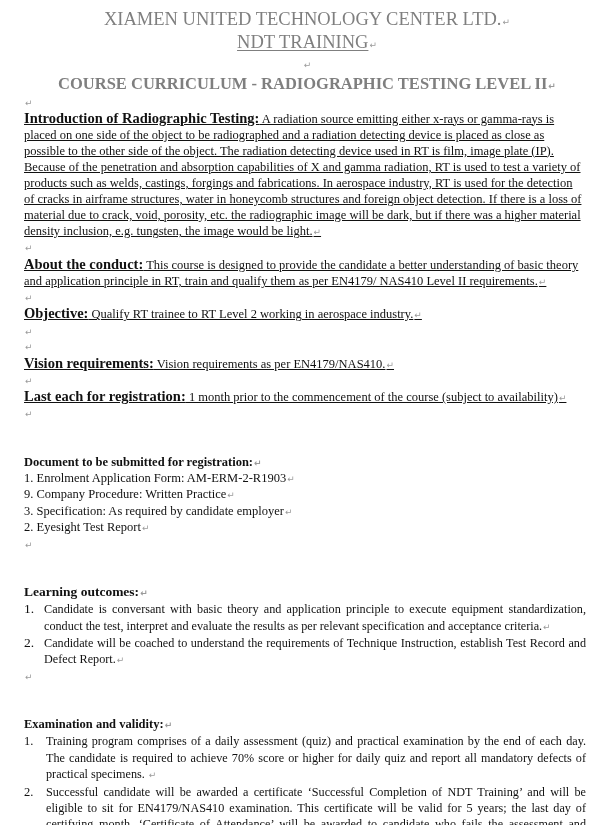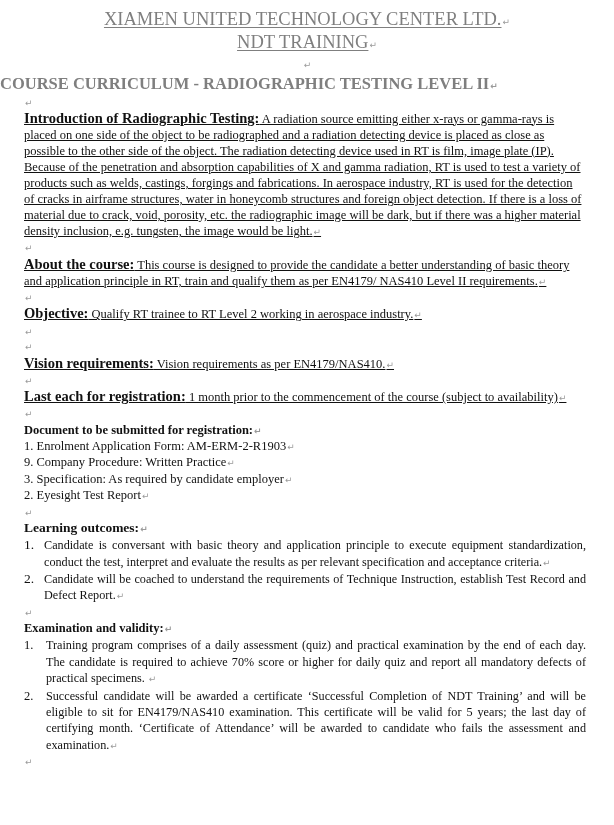--- a/index.html
+++ b/index.html
@@ -33,21 +33,20 @@
       position: absolute;
       left: 0;
       width: 614px;
       top: 8px;
       font-size: 18.5px;
       line-height: 22px;
       color: #7f7f7f;
       text-align: center;
     }
     .h-company .t {
-      text-decoration: underline;
       text-underline-offset: 2px;
     }
     .h-ndt {
       position: absolute;
       left: 0;
       width: 614px;
       top: 31px;
       font-size: 18.5px;
       line-height: 22px;
       color: #7f7f7f;
@@ -68,21 +67,21 @@
     }
     .h-curr {
       position: absolute;
       left: 0;
       width: 614px;
       top: 73px;
       font-size: 16.5px;
       line-height: 22px;
       font-weight: bold;
       color: #7f7f7f;
-      text-align: left;
+      text-align: center;
     }
     .body-block {
       position: absolute;
       left: 24px;
       width: 562px;
     }
     .para {
       font-size: 12.5px;
       line-height: 16.1px;
       margin: 0;
@@ -94,20 +93,21 @@
     }
     .blank {
       font-size: 12px;
       line-height: 15.5px;
       height: 15.5px;
     }
     .sub-head {
       font-weight: bold;
       font-size: 12.5px;
       line-height: 16px;
+      margin-top: 32px;
     }
     .sub-head.lg {
       font-size: 13.5px;
     }
     .doc-list div {
       font-size: 12.5px;
       line-height: 15.5px;
     }
     .olist {
       margin: 0;
@@ -159,21 +159,21 @@
 
     <div class="blank"><span class="pm">↵</span></div>
 
     <p class="para" style="margin-top:-1px;">
       <span class="lbl">Introduction of Radiographic Testing:</span><span> A radiation source emitting either x-rays or gamma-rays is placed on one side of the object to be radiographed and a radiation detecting device is placed as close as possible to the other side of the object.  The radiation detecting device used in RT is film, image plate (IP).  Because of the penetration and absorption capabilities of X and gamma radiation, RT is used to test a variety of products such as welds, castings, forgings and fabrications.  In aerospace industry, RT is used for the detection of cracks in airframe structures, water in honeycomb structures and foreign object detection.  If there is a loss of material due to crack, void, porosity, etc. the radiographic image will be dark, but if there was a higher material density inclusion, e.g. tungsten, the image would be light.</span><span class="pm">↵</span>
     </p>
 
     <div class="blank"><span class="pm">↵</span></div>
 
     <p class="para">
-      <span class="lbl">About the course:</span><span> This course is designed to provide the candidate a better understanding of basic theory and application principle in RT, train and qualify them as per EN4179/ NAS410 Level II requirements.</span><span class="pm">↵</span>
+      <span class="lbl">About the conduct:</span><span> This course is designed to provide the candidate a better understanding of basic theory and application principle in RT, train and qualify them as per EN4179/ NAS410 Level II requirements.</span><span class="pm">↵</span>
     </p>
 
     <div class="blank"><span class="pm">↵</span></div>
 
     <p class="para">
       <span class="lbl">Objective:</span><span> Qualify RT trainee to RT Level 2 working in aerospace industry.</span><span class="pm">↵</span>
     </p>
 
     <div class="blank"><span class="pm">↵</span></div>
 

